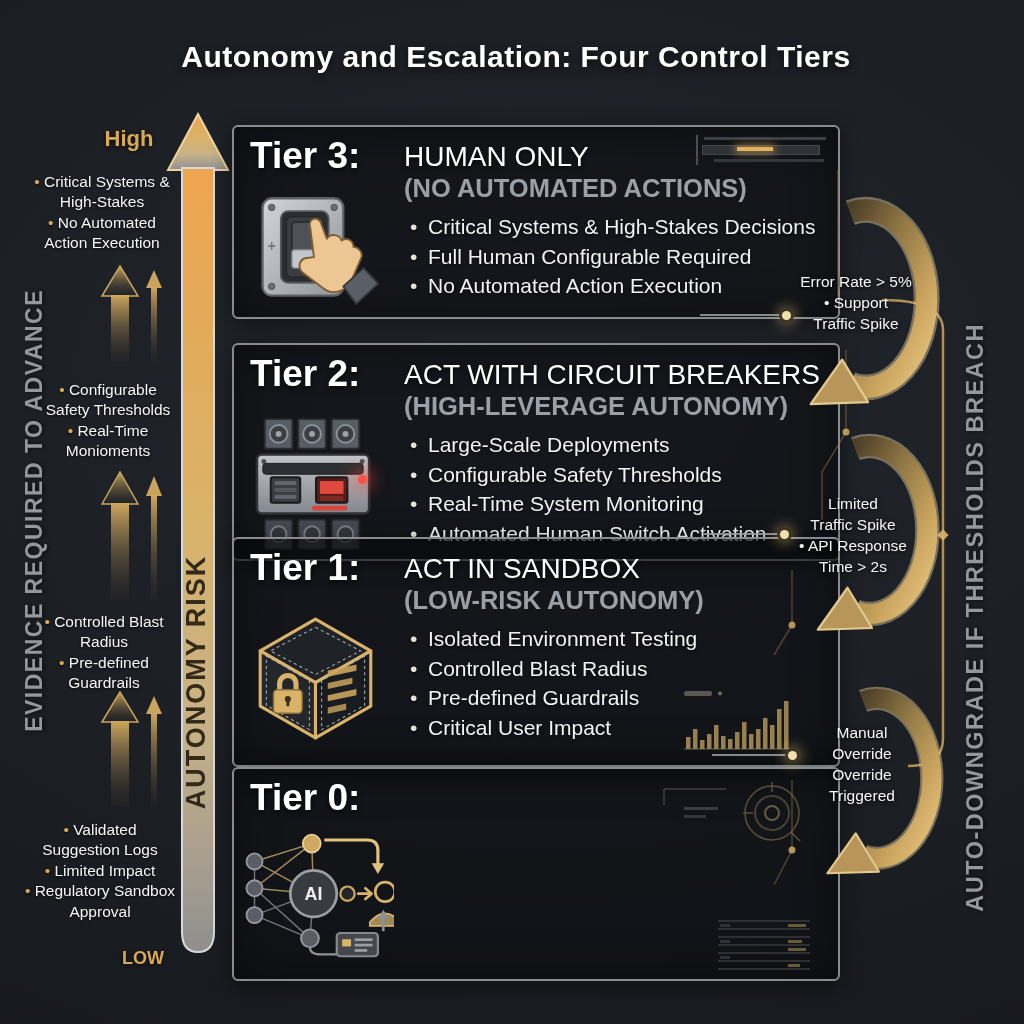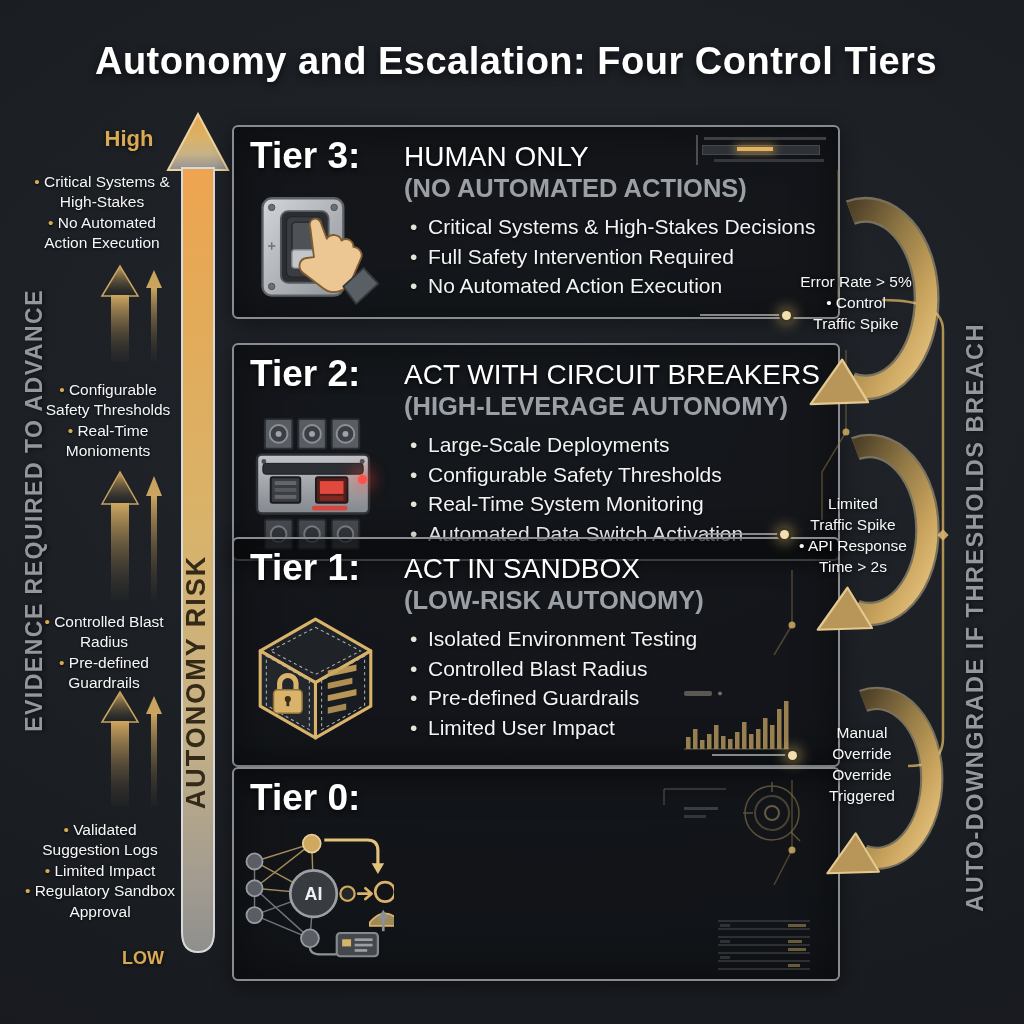--- a/index.html
+++ b/index.html
@@ -1,21 +1,21 @@
 <!DOCTYPE html>
 <html><head>
 <meta charset="utf-8">
 <style>
   html,body{margin:0;padding:0;background:#101216;}
   #stage{position:relative;width:1024px;height:1024px;overflow:hidden;
     background:radial-gradient(1300px 900px at 52% 38%, #22262c 0%, #1b1e23 55%, #15171b 100%);
     font-family:"Liberation Sans", sans-serif;color:#f3f4f5;}
   .abs{position:absolute;}
   
-  .title{left:8px;right:0;top:40px;text-align:center;font-size:38px;font-weight:bold;color:#ffffff;
+  .title{left:8px;right:0;top:40px;text-align:center;font-size:30px;font-weight:bold;color:#ffffff;
     text-shadow:0 3px 8px rgba(0,0,0,.7);letter-spacing:.5px;}
   
   .vwrap{display:flex;align-items:center;justify-content:center;}
   .vtext{writing-mode:vertical-rl;transform:rotate(180deg);font-weight:bold;color:#94979c;
     letter-spacing:1.5px;text-shadow:0 2px 4px rgba(0,0,0,.6);}
   
   .cluster{width:152px;text-align:center;font-size:15.5px;line-height:1.32;color:#f5f6f7;
     text-shadow:0 1px 3px rgba(0,0,0,.8);}
   .cluster ul{margin:0;padding:0;list-style:none;}
   .cluster li::before{content:"• ";color:#d9a954;}
@@ -161,21 +161,21 @@
       <g transform="translate(6,8)">
         <path d="M52 28 c-3 -10 9 -14 12 -4 l6 16 c4 -6 14 -5 16 2 c6 -4 13 0 13 7 c7 1 11 7 8 13 l-10 23 c-6 13 -21 17 -31 9 l-21 -16 c-8 -6 -5 -16 3 -17 l8 -1 z" fill="#ecc794" stroke="#7d5c32" stroke-width="2" stroke-linejoin="round"></path>
         <path d="M88 92 l22 -20 16 17 -24 22 z" fill="#5a5f65" stroke="#35393d" stroke-width="2" stroke-linejoin="round"></path>
       </g>
     </svg>
     <div class="tier-content">
       <div class="tier-heading">HUMAN ONLY</div>
       <div class="tier-sub">(NO AUTOMATED ACTIONS)</div>
       <ul>
         <li>Critical Systems &amp; High-Stakes Decisions</li>
-        <li>Full Safety Intervention Required</li>
+        <li>Full Human Configurable Required</li>
         <li>No Automated Action Execution</li>
       </ul>
     </div>
 
     <div>
       <div class="deco-bar" style="right:12px;top:10px;width:122px;height:3px;"></div>
       <div class="deco-bar" style="right:18px;top:18px;width:116px;height:8px;background:#2e3135;border:1px solid #44484c;">
         <div style="position:absolute;left:34px;top:1px;width:36px;height:4px;background:#e3b25f;box-shadow:0 0 8px 2px rgba(227,178,95,.6);"></div>
       </div>
       <div class="deco-bar" style="right:14px;top:32px;width:110px;height:3px;background:#34383c;"></div>
@@ -225,21 +225,21 @@
       </g>
     </svg>
     <div class="abs redglow" style="left:124px;top:130px;"></div>
     <div class="tier-content">
       <div class="tier-heading">ACT WITH CIRCUIT BREAKERS</div>
       <div class="tier-sub">(HIGH-LEVERAGE AUTONOMY)</div>
       <ul>
         <li>Large-Scale Deployments</li>
         <li>Configurable Safety Thresholds</li>
         <li>Real-Time System Monitoring</li>
-        <li>Automated Data Switch Activation</li>
+        <li>Automated Human Switch Activation</li>
       </ul>
     </div>
   </div>
 
   <div class="abs tier" style="top:537px;height:226px;">
     <div class="tier-label">Tier 1:</div>
     <svg class="tier-icon" style="left:18px;top:74px;" width="128" height="128" viewBox="0 0 125 125">
       <polygon points="62,6 116,37 62,68 8,37" fill="#1f2226" stroke="#d9b36a" stroke-width="3" stroke-linejoin="round"></polygon>
       <polygon points="8,37 62,68 62,122 8,91" fill="#23262b" stroke="#d9b36a" stroke-width="3" stroke-linejoin="round"></polygon>
       <polygon points="116,37 62,68 62,122 116,91" fill="#181b1f" stroke="#d9b36a" stroke-width="3" stroke-linejoin="round"></polygon>
@@ -255,21 +255,21 @@
       <rect x="74" y="96" width="28" height="6" fill="#caa55c" opacity=".9" transform="skewY(-12)"></rect>
       <rect x="74" y="108" width="18" height="6" fill="#caa55c" opacity=".8" transform="skewY(-12)"></rect>
     </svg>
     <div class="tier-content">
       <div class="tier-heading">ACT IN SANDBOX</div>
       <div class="tier-sub">(LOW-RISK AUTONOMY)</div>
       <ul>
         <li>Isolated Environment Testing</li>
         <li>Controlled Blast Radius</li>
         <li>Pre-defined Guardrails</li>
-        <li>Limited User Impact</li>
+        <li>Critical User Impact</li>
       </ul>
     </div>
     <svg style="position:absolute;right:46px;bottom:12px;" width="110" height="64" viewBox="0 0 110 64" opacity="0.8">
       <rect x="2" y="2" width="28" height="5" rx="2" fill="#6e6960"></rect>
         <circle cx="38" cy="4.5" r="2" fill="#8a8478"></circle>
       <line x1="2" y1="60" x2="108" y2="60" stroke="#5a5442" stroke-width="1.5"></line>
       <g fill="#b99a5e">
         <rect x="4" y="48" width="4.5" height="12"></rect>
           <rect x="11" y="40" width="4.5" height="20"></rect>
         <rect x="18" y="51" width="4.5" height="9"></rect>
@@ -418,21 +418,21 @@
           <stop offset="1" stop-color="#e0bd78"></stop>
         </linearGradient>
       </defs>
     <path d="M61 19 A 66 96 0 1 1 61 205" fill="none" stroke="#e8d2a0" stroke-width="28" opacity="0.45"></path>
     <path d="M61 19 A 66 96 0 1 1 61 205" fill="none" stroke="url(#ga3)" stroke-width="23"></path>
     <polygon points="18,226 52,178 80,224" fill="#b89559" stroke="#e3c98f" stroke-width="2.5" stroke-linejoin="round"></polygon>
   </svg>
 
   <div class="abs trigger" style="left:793px;top:272px;width:126px;">
     <div>Error Rate &gt; 5%</div>
-    <div>• Control</div>
+    <div>• Support</div>
     <div>Traffic Spike</div>
   </div>
   <div class="abs trigger" style="left:792px;top:494px;width:122px;">
     <div>Limited</div>
     <div>Traffic Spike</div>
     <div>• API Response</div>
     <div>Time &gt; 2s</div>
   </div>
   <div class="abs trigger" style="left:806px;top:723px;width:112px;">
     <div>Manual</div>

